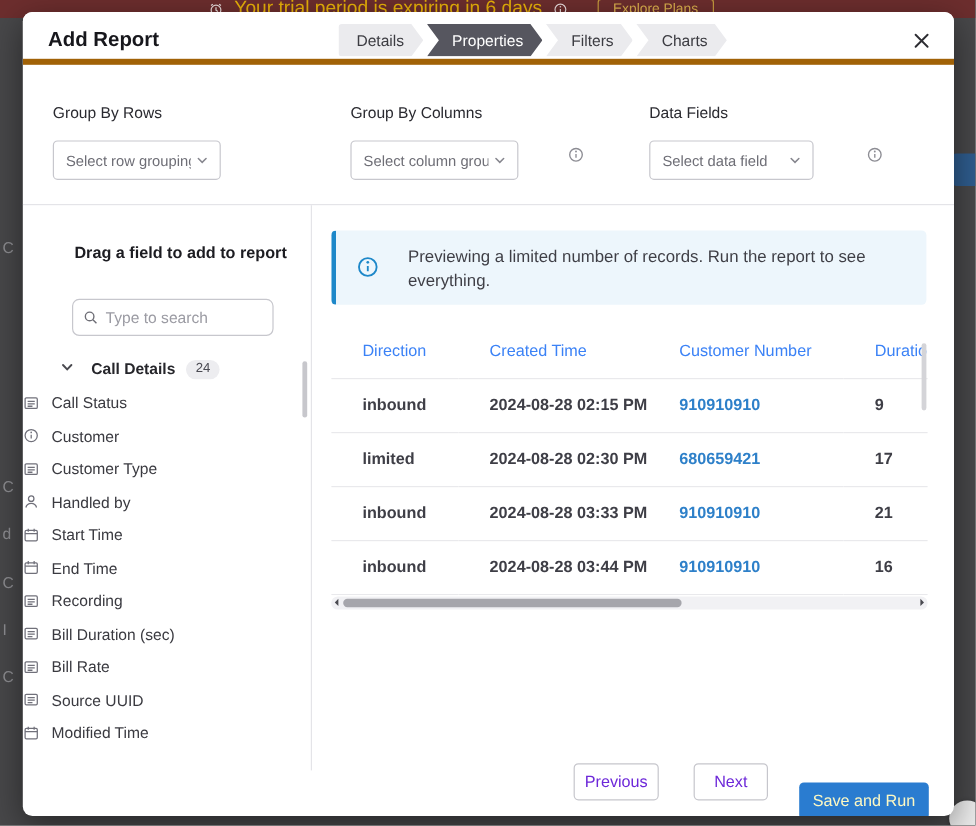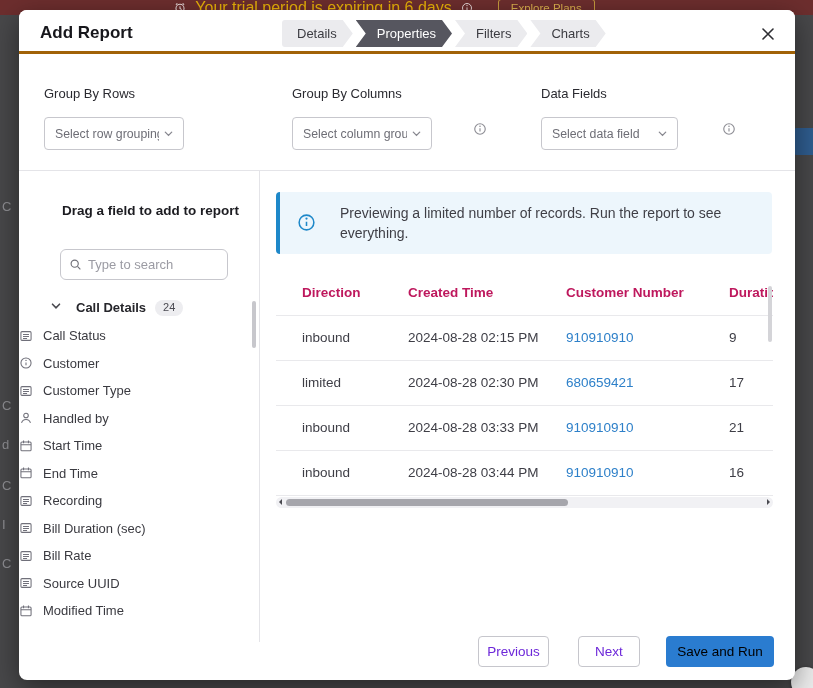--- a/index.html
+++ b/index.html
@@ -20,21 +20,21 @@
   .frag-blue { position:absolute; right:0; top:128px; width:20px; height:27px; background:#2f5d8f;
                border-radius:4px 0 0 4px; z-index:1; }
   .frag-chat { position:absolute; right:-8px; bottom:-9px; width:30px; height:30px; border-radius:50%;
                background:#ececec; z-index:1; box-shadow:0 1px 4px rgba(0,0,0,.4); }
 
   
   .modal { position:absolute; left:19px; top:10px; width:776px; height:670px; background:#fff;
            border-radius:8px; box-shadow:0 8px 28px rgba(0,0,0,.45); z-index:10; overflow:hidden;
            font-size:13px; color:#3c3c42; }
 
-  .modal-header { position:absolute; top:0; left:0; right:0; height:44px; border-bottom:3px solid #a16207; background:#fff; }
+  .modal-header { position:absolute; top:0; left:0; right:0; height:44px; border-bottom:5px solid #a16207; background:#fff; }
   .modal-title { position:absolute; left:21px; top:13px; font-size:17px; font-weight:bold; color:#17171c; }
   .stepper { position:absolute; left:263px; top:10px; display:flex; }
   .step { height:27px; line-height:27px; padding:0 16px 0 21px; background:#ebebee; color:#3c3c42;
           font-size:13px; margin-right:3px; cursor:pointer; white-space:nowrap;
           clip-path:polygon(0 0, calc(100% - 10px) 0, 100% 50%, calc(100% - 10px) 100%, 0 100%, 10px 50%); }
   .step.first { clip-path:polygon(0 0, calc(100% - 10px) 0, 100% 50%, calc(100% - 10px) 100%, 0 100%);
                 padding-left:15px; border-radius:3px 0 0 3px; }
   .step.active { background:#56565f; color:#fff; }
   .close-btn { position:absolute; right:14px; top:11px; width:26px; height:26px; background:none; border:none;
                cursor:pointer; color:#2e2e33; display:flex; align-items:center; justify-content:center; }
@@ -74,36 +74,36 @@
 
   
   .alert { position:absolute; left:257px; top:182px; width:496px; height:62px; background:#edf6fc;
            border-left:4px solid #1e88c9; border-radius:4px; }
   .alert-icon { position:absolute; left:17px; top:21px; color:#1e88c9; display:inline-flex; }
   .alert-text { position:absolute; left:60px; top:11px; width:424px; font-size:14px; line-height:20px; color:#3f3f46; }
 
   .table-wrap { position:absolute; left:257px; top:260px; width:497px; height:226px; overflow:hidden; }
   .table-wrap table { border-collapse:collapse; table-layout:fixed; width:627px; }
   .table-wrap th, .table-wrap td { text-align:left; padding:0 0 0 26px; height:45px; font-size:13.5px;
-           border-bottom:1px solid #e9e9ec; white-space:nowrap; overflow:hidden; }
-  .table-wrap th { color:#be185d; font-weight:700; }
+           border-bottom:1px solid #e9e9ec; white-space:nowrap; overflow:hidden;font-weight:bold; }
+  .table-wrap th { color:#3b82f6; font-weight:400; }
   .table-wrap td { color:#3e3e46; }
   .cell-link { color:#2e80c9; text-decoration:none; cursor:pointer; }
   .table-vthumb { position:absolute; right:1px; top:16px; width:4px; height:56px; background:#d4d4d8; border-radius:2px; cursor:pointer; }
 
   .hscroll { position:absolute; left:257px; top:487px; width:497px; height:11px; background:#f1f1f4; border-radius:6px; }
   .hs-thumb { position:absolute; left:10px; top:2px; width:282px; height:7px; background:#a6a6ac; border-radius:4px; cursor:pointer; }
   .hs-arrow { position:absolute; top:2px; width:0; height:0; border:3.5px solid transparent; cursor:pointer; }
   .hs-arrow.left  { left:3px;  border-right-color:#4a4a50; border-left-width:0; }
   .hs-arrow.right { right:3px; border-left-color:#4a4a50; border-right-width:0; }
 
   
   .btn { position:absolute; top:626px; height:31px; border-radius:4px; font-family:inherit; font-size:13.5px; cursor:pointer; }
   .btn.outline { background:#fff; border:1px solid #c6c6cc; color:#6d28d9; }
-  .btn.primary { border:none; color:#000000; }
+  .btn.primary { border:none; color:#fef9c3;margin-top:16px; }
   .btn-previous { left:459px; width:71px; }
   .btn-next { left:559px; width:62px; }
   .btn-save { left:647px; width:108px; background:#2a7cd0; }
 </style>
 </head>
 <body>
 
 <div class="screen">
 
   <div class="banner">

